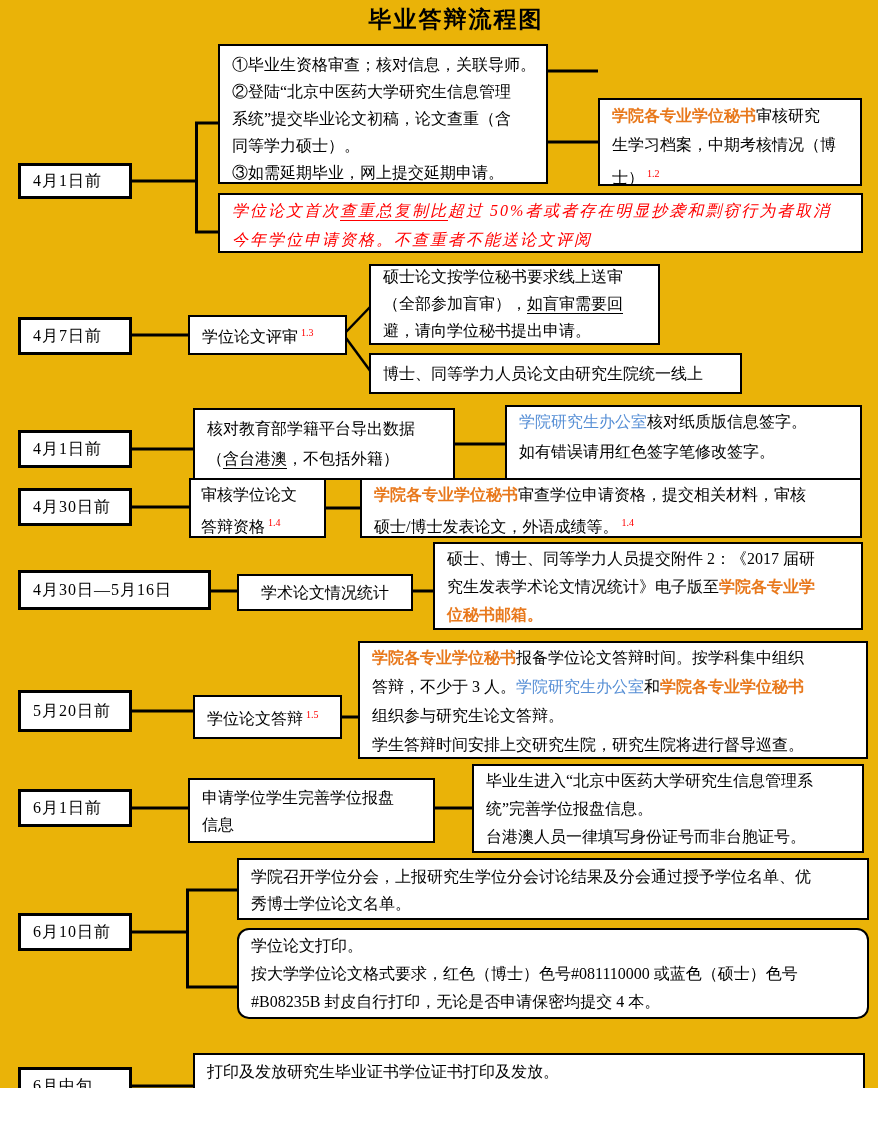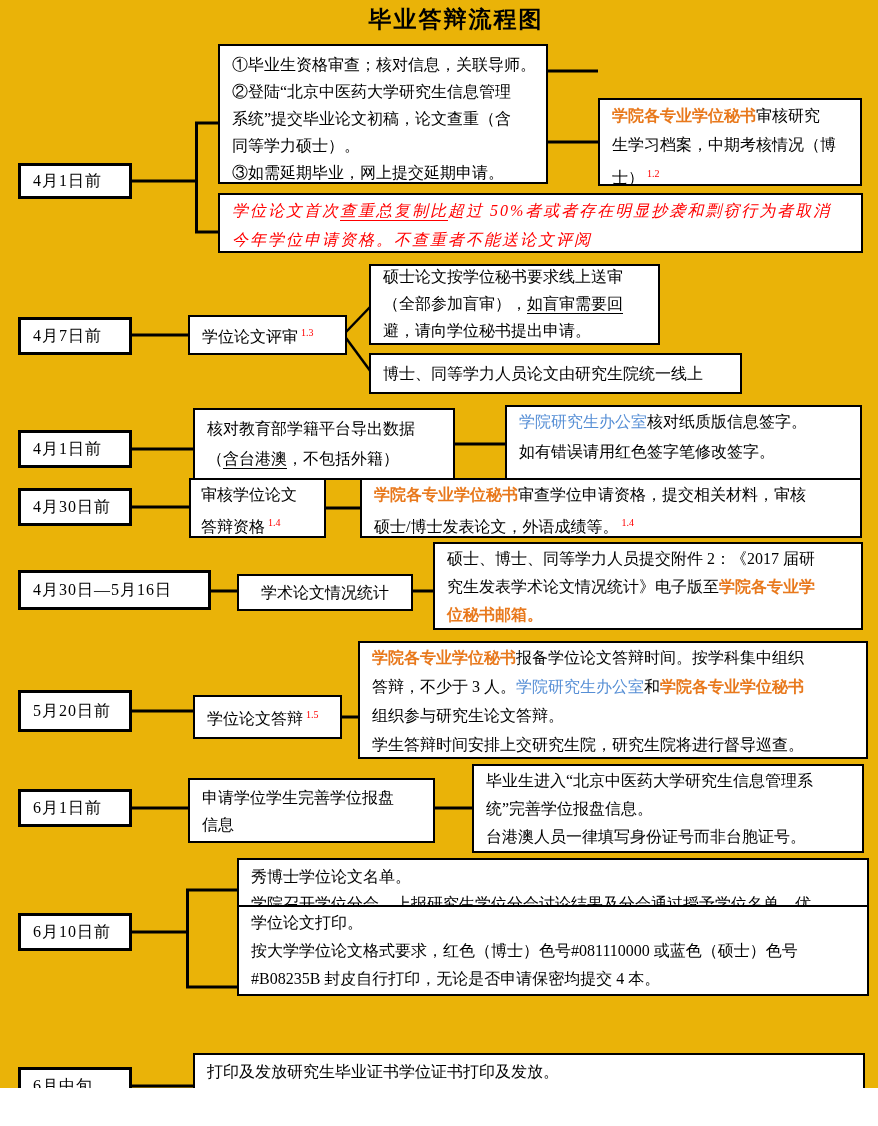--- a/index.html
+++ b/index.html
@@ -41,21 +41,21 @@
   #r3_right{left:505px;top:405px;width:357px;height:75px;line-height:30px;padding-top:0;}
   #r4_box{left:189px;top:478px;width:137px;height:60px;padding:1px 10px;}
   #r4_right{left:360px;top:478px;width:502px;height:60px;padding-top:1px;}
   #r5_box{left:237px;top:574px;width:176px;height:37px;text-align:center;}
   #r5_right{left:433px;top:542px;width:430px;height:88px;line-height:28px;padding-top:1px;}
   #r6_right{left:358px;top:641px;width:510px;height:118px;line-height:29px;padding-top:0;}
   #r6_box{left:193px;top:695px;width:149px;height:44px;}
   #r7_box{left:188px;top:778px;width:247px;height:65px;line-height:27px;padding-top:4px;}
   #r7_right{left:472px;top:764px;width:392px;height:89px;line-height:28px;padding-top:1px;}
   #r8_box1{left:237px;top:858px;width:632px;height:62px;line-height:27px;padding-top:3px;}
-  #r8_box2{left:237px;top:905px;width:632px;height:91px;line-height:28px;padding-top:2px;}
+  #r8_box2{left:237px;top:928px;width:632px;height:91px;line-height:28px;padding-top:2px;border-radius:12px;}
   #r9_box{left:193px;top:1053px;width:672px;height:66px;line-height:29px;padding-top:2px;}
   #d1{left:18px;top:163px;width:114px;height:36px;}
   #d2{left:18px;top:317px;width:114px;height:38px;}
   #d3{left:18px;top:430px;width:114px;height:38px;}
   #d4{left:18px;top:488px;width:114px;height:38px;}
   #d5{left:18px;top:570px;width:193px;height:40px;}
   #d6{left:18px;top:690px;width:114px;height:42px;}
   #d7{left:18px;top:789px;width:114px;height:38px;}
   #d8{left:18px;top:913px;width:114px;height:38px;}
   #d9{left:18px;top:1067px;width:114px;height:38px;}
@@ -206,22 +206,22 @@
     <div class="line"><span>信息</span></div>
   </div>
 
   <div class="box" id="r7_right">
     <div class="line"><span class="bold">毕业生</span><span>进入“北京中医药大学研究生信息管理系</span></div>
     <div class="line"><span>统”完善学位报盘信息。</span></div>
     <div class="line"><span>台港澳人员一律填写身份证号而非台胞证号。</span></div>
   </div>
 
   <div class="box" id="r8_box1">
+    <div class="line"><span>学院召开学位分会，上报研究生学位分会讨论结果及分会通过授予学位名单、优</span></div>
     <div class="line"><span>秀博士学位论文名单。</span></div>
-    <div class="line"><span>学院召开学位分会，上报研究生学位分会讨论结果及分会通过授予学位名单、优</span></div>
   </div>
 
   <div class="box" id="r8_box2">
     <div class="line"><span>学位论文打印。</span></div>
     <div class="line"><span>按大学学位论文格式要求，红色（博士）色号#081110000 或蓝色（硕士）色号</span></div>
     <div class="line"><span>#B08235B 封皮自行打印，无论是否申请保密均提交 4 本。</span></div>
   </div>
 
   <div class="box" id="r9_box">
     <div class="line"><span>打印及发放研究生毕业证书学位证书打印及发放。</span></div>

